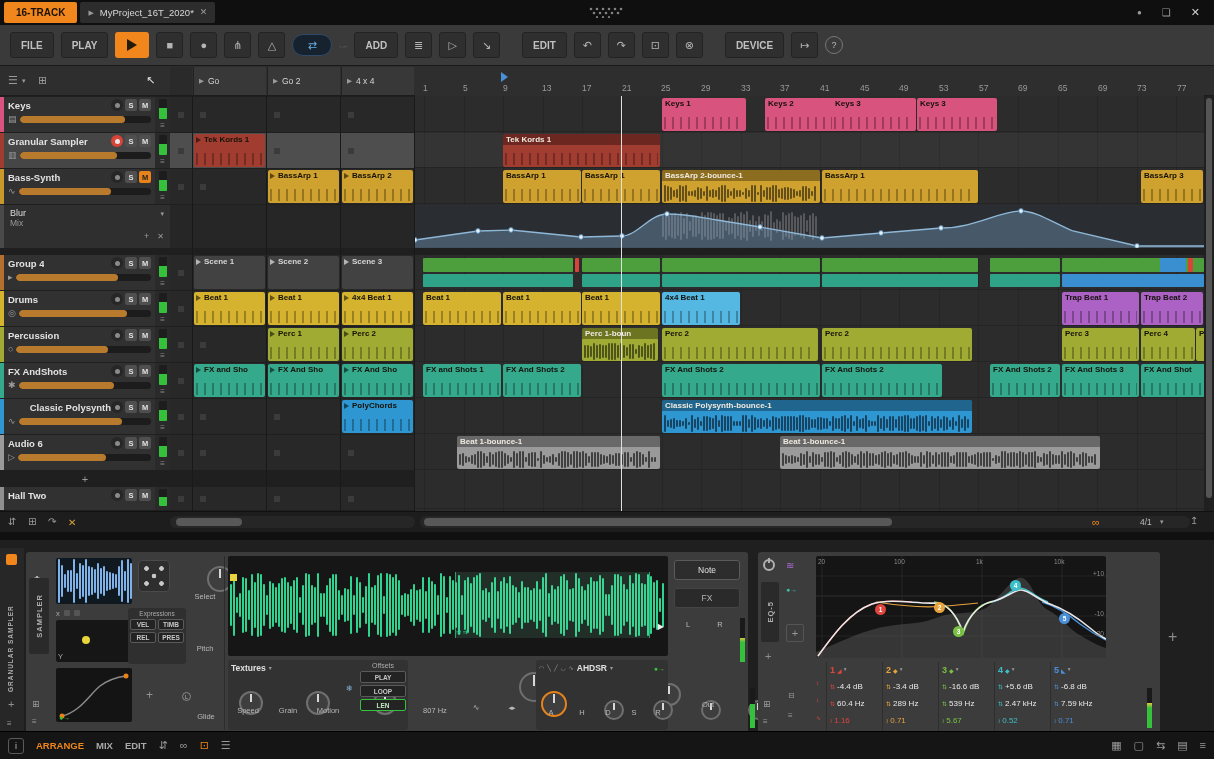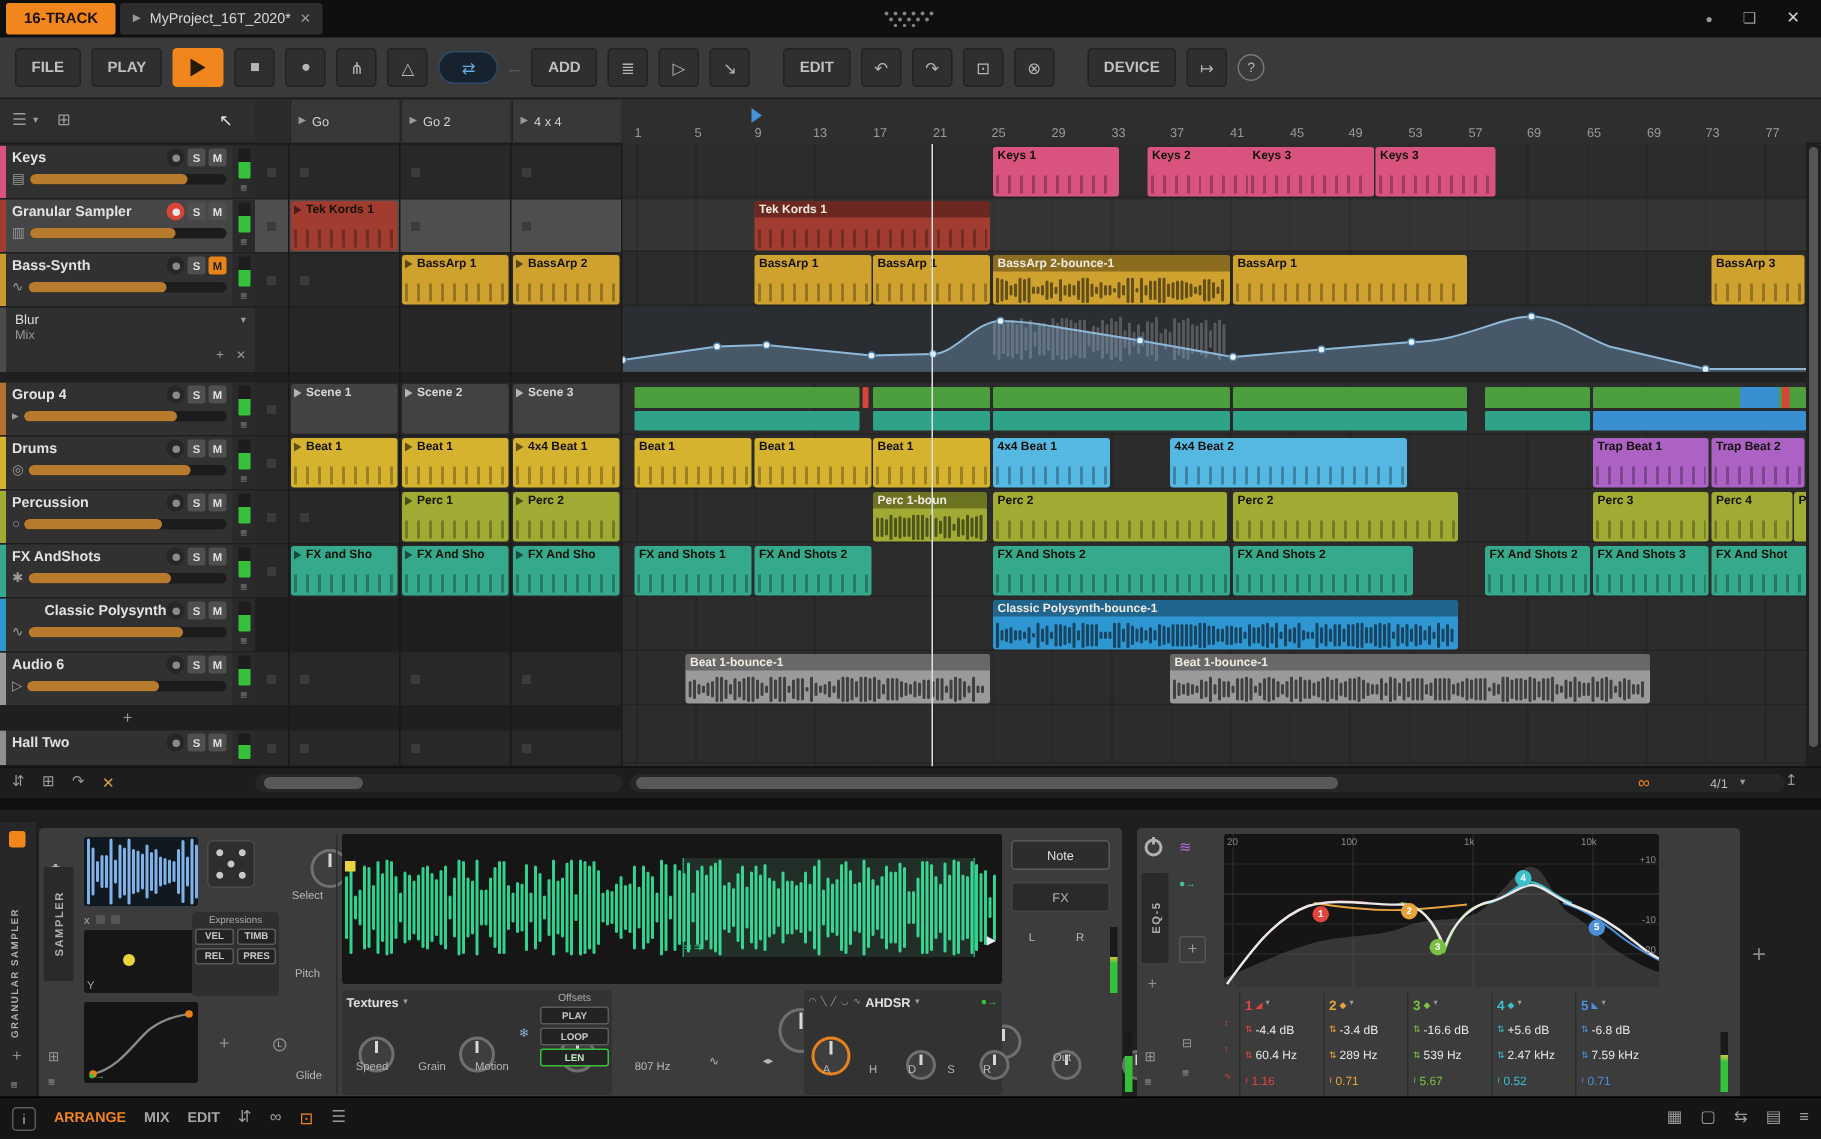--- a/index.html
+++ b/index.html
@@ -538,20 +538,29 @@
         <div class="nm">
           <i class="tri"></i>
           <span>FX And Sho</span>
         </div>
         <i class="pat"></i>
       </div>
     <div class="lc c3" style="background: rgb(53, 169, 140);">
         <div class="nm">
           <i class="tri"></i>
           <span>FX And Sho</span>
+        </div>
+        <i class="pat"></i>
+      </div>
+  </div>
+  <div class="lrow" style="top:303px;height:35px">
+    <div class="lc c3" style="background: rgb(46, 150, 208);">
+        <div class="nm">
+          <i class="tri"></i>
+          <span>PolyChords</span>
         </div>
         <i class="pat"></i>
       </div>
   </div>
   <div class="lrow" style="top:339px;height:35px"></div>
   <div class="lrow" style="top:391px;height:23px"></div>
   <i class="abs" style="left:22px;top:0;width:1px;height:415px;background:#191919"></i>
   <i class="abs" style="left:96px;top:0;width:1px;height:415px;background:#191919"></i>
   <i class="abs" style="left:170px;top:0;width:1px;height:415px;background:#191919"></i>
   <i class="abs" style="left:244px;top:0;width:1px;height:415px;background:#191919"></i>
@@ -762,24 +771,20 @@
     <div class="ac" style="left: 88px; width: 78px; background: rgb(214, 179, 47);">
         <div class="nm">Beat 1</div>
         <i class="pat"></i>
       </div>
     <div class="ac" style="left: 167px; width: 78px; background: rgb(214, 179, 47);">
         <div class="nm">Beat 1</div>
         <i class="pat"></i>
       </div>
     <div class="ac" style="left: 247px; width: 78px; background: rgb(85, 184, 226);">
         <div class="nm">4x4 Beat 1</div>
-        <i class="pat"></i>
-      </div>
-    <div class="ac" style="left: 365px; width: 158px; background: rgb(85, 184, 226);">
-        <div class="nm">4x4 Beat 2</div>
         <i class="pat"></i>
       </div>
     <div class="ac" style="left: 647px; width: 77px; background: rgb(171, 98, 196);">
         <div class="nm">Trap Beat 1</div>
         <i class="pat"></i>
       </div>
     <div class="ac" style="left: 726px; width: 62px; background: rgb(171, 98, 196);">
         <div class="nm">Trap Beat 2</div>
         <i class="pat"></i>
       </div>

